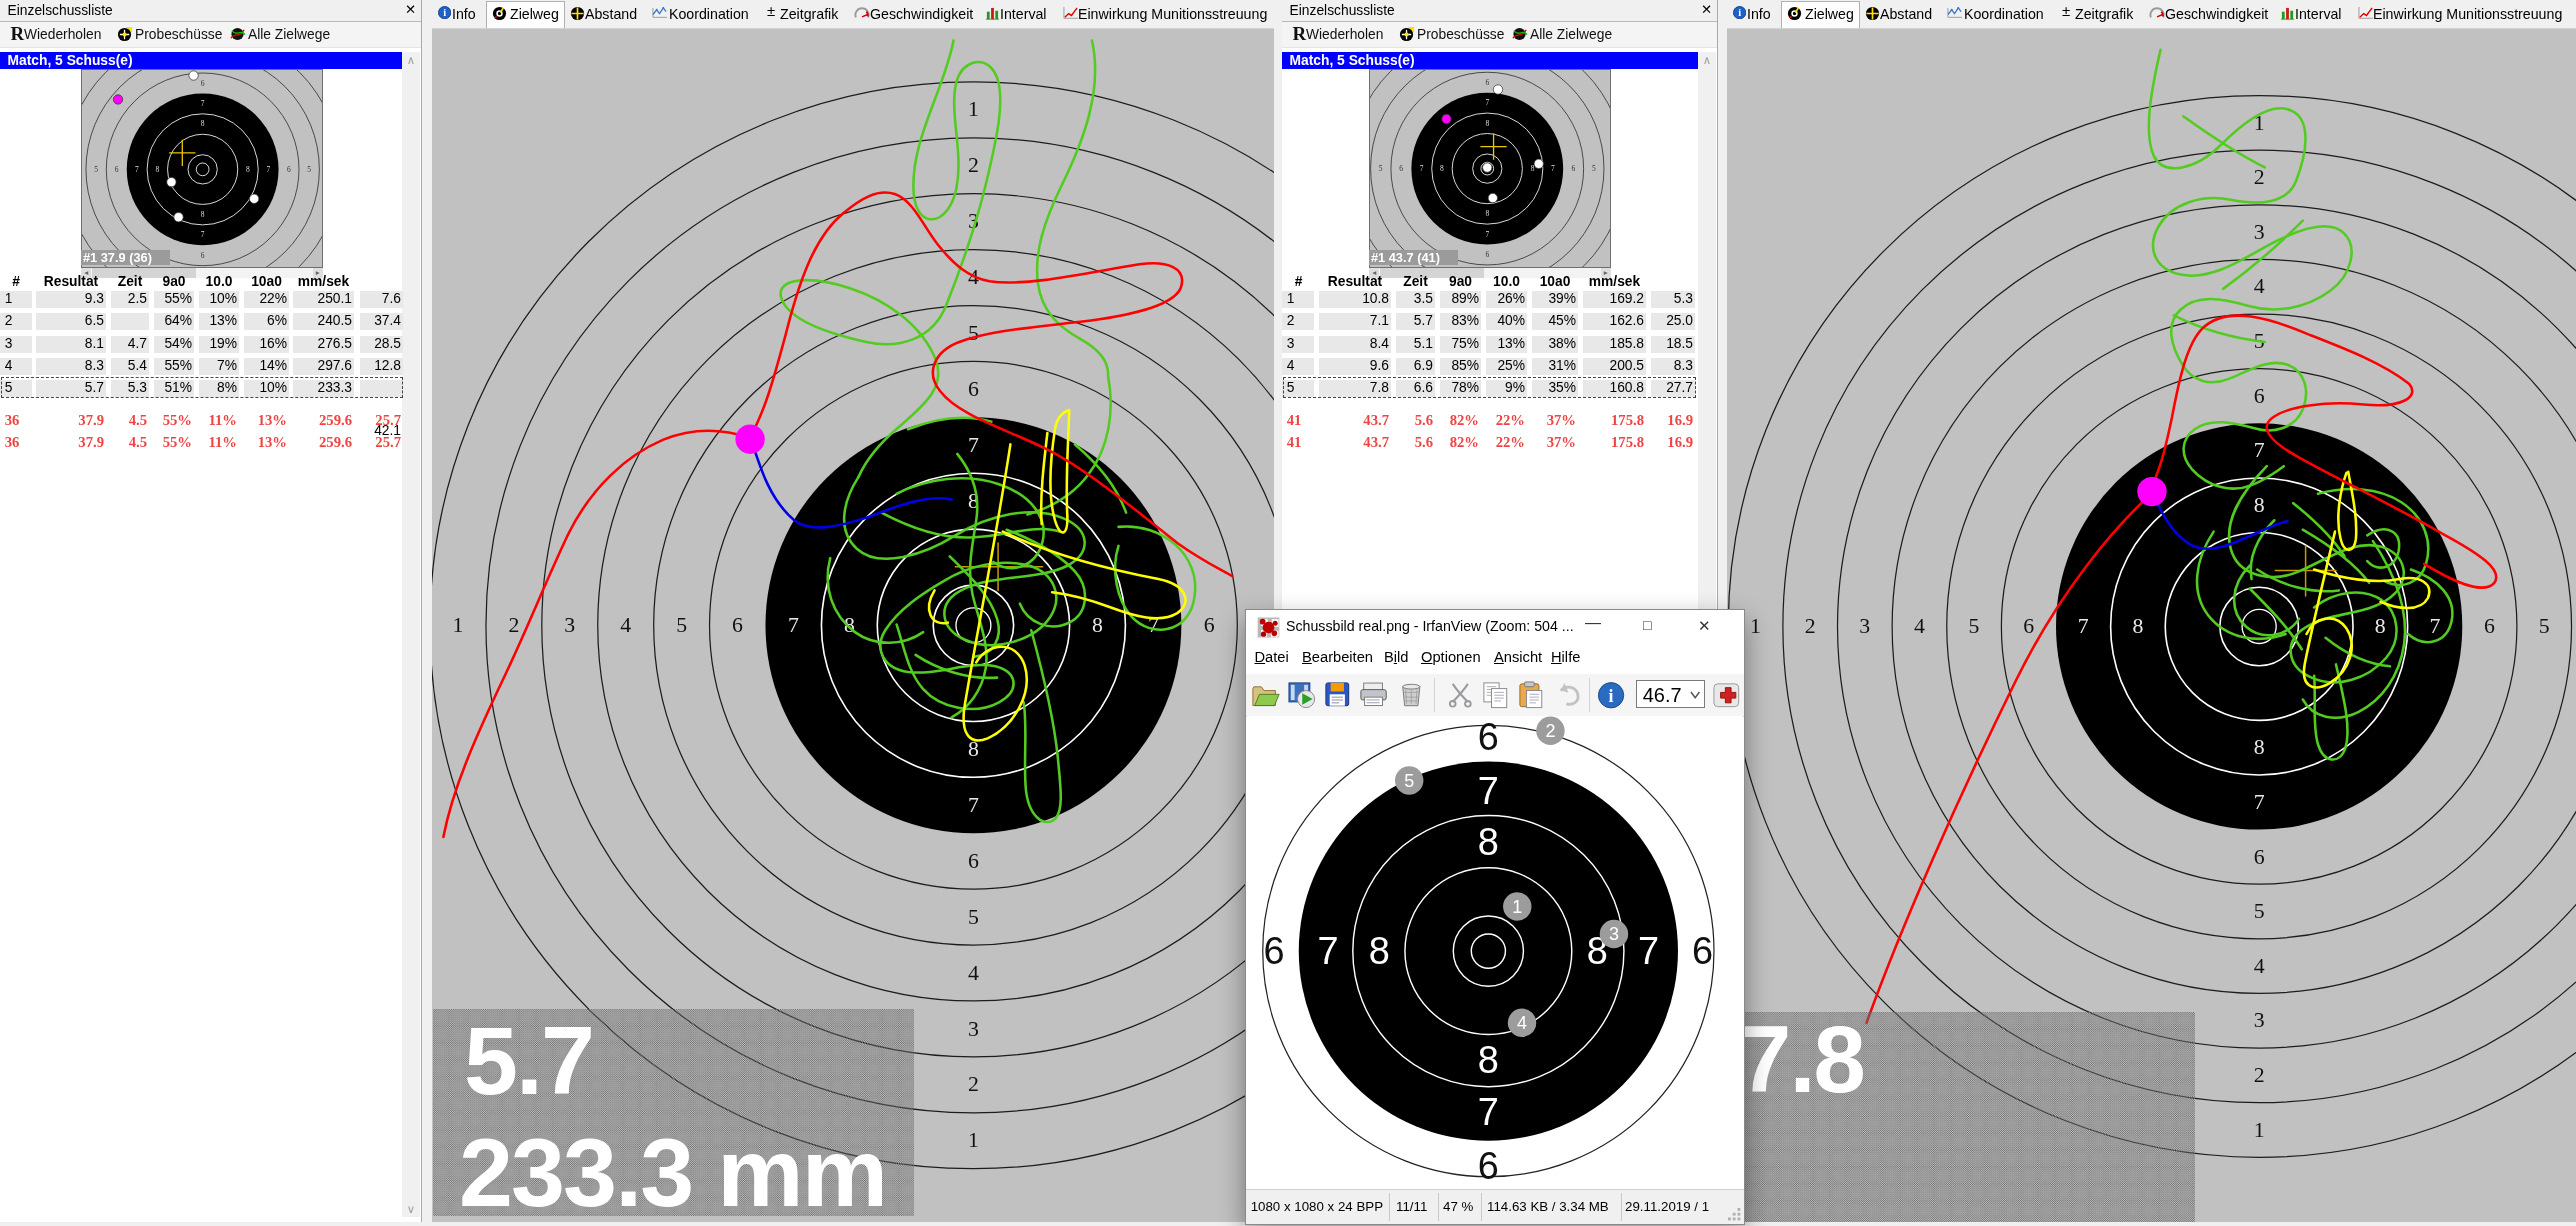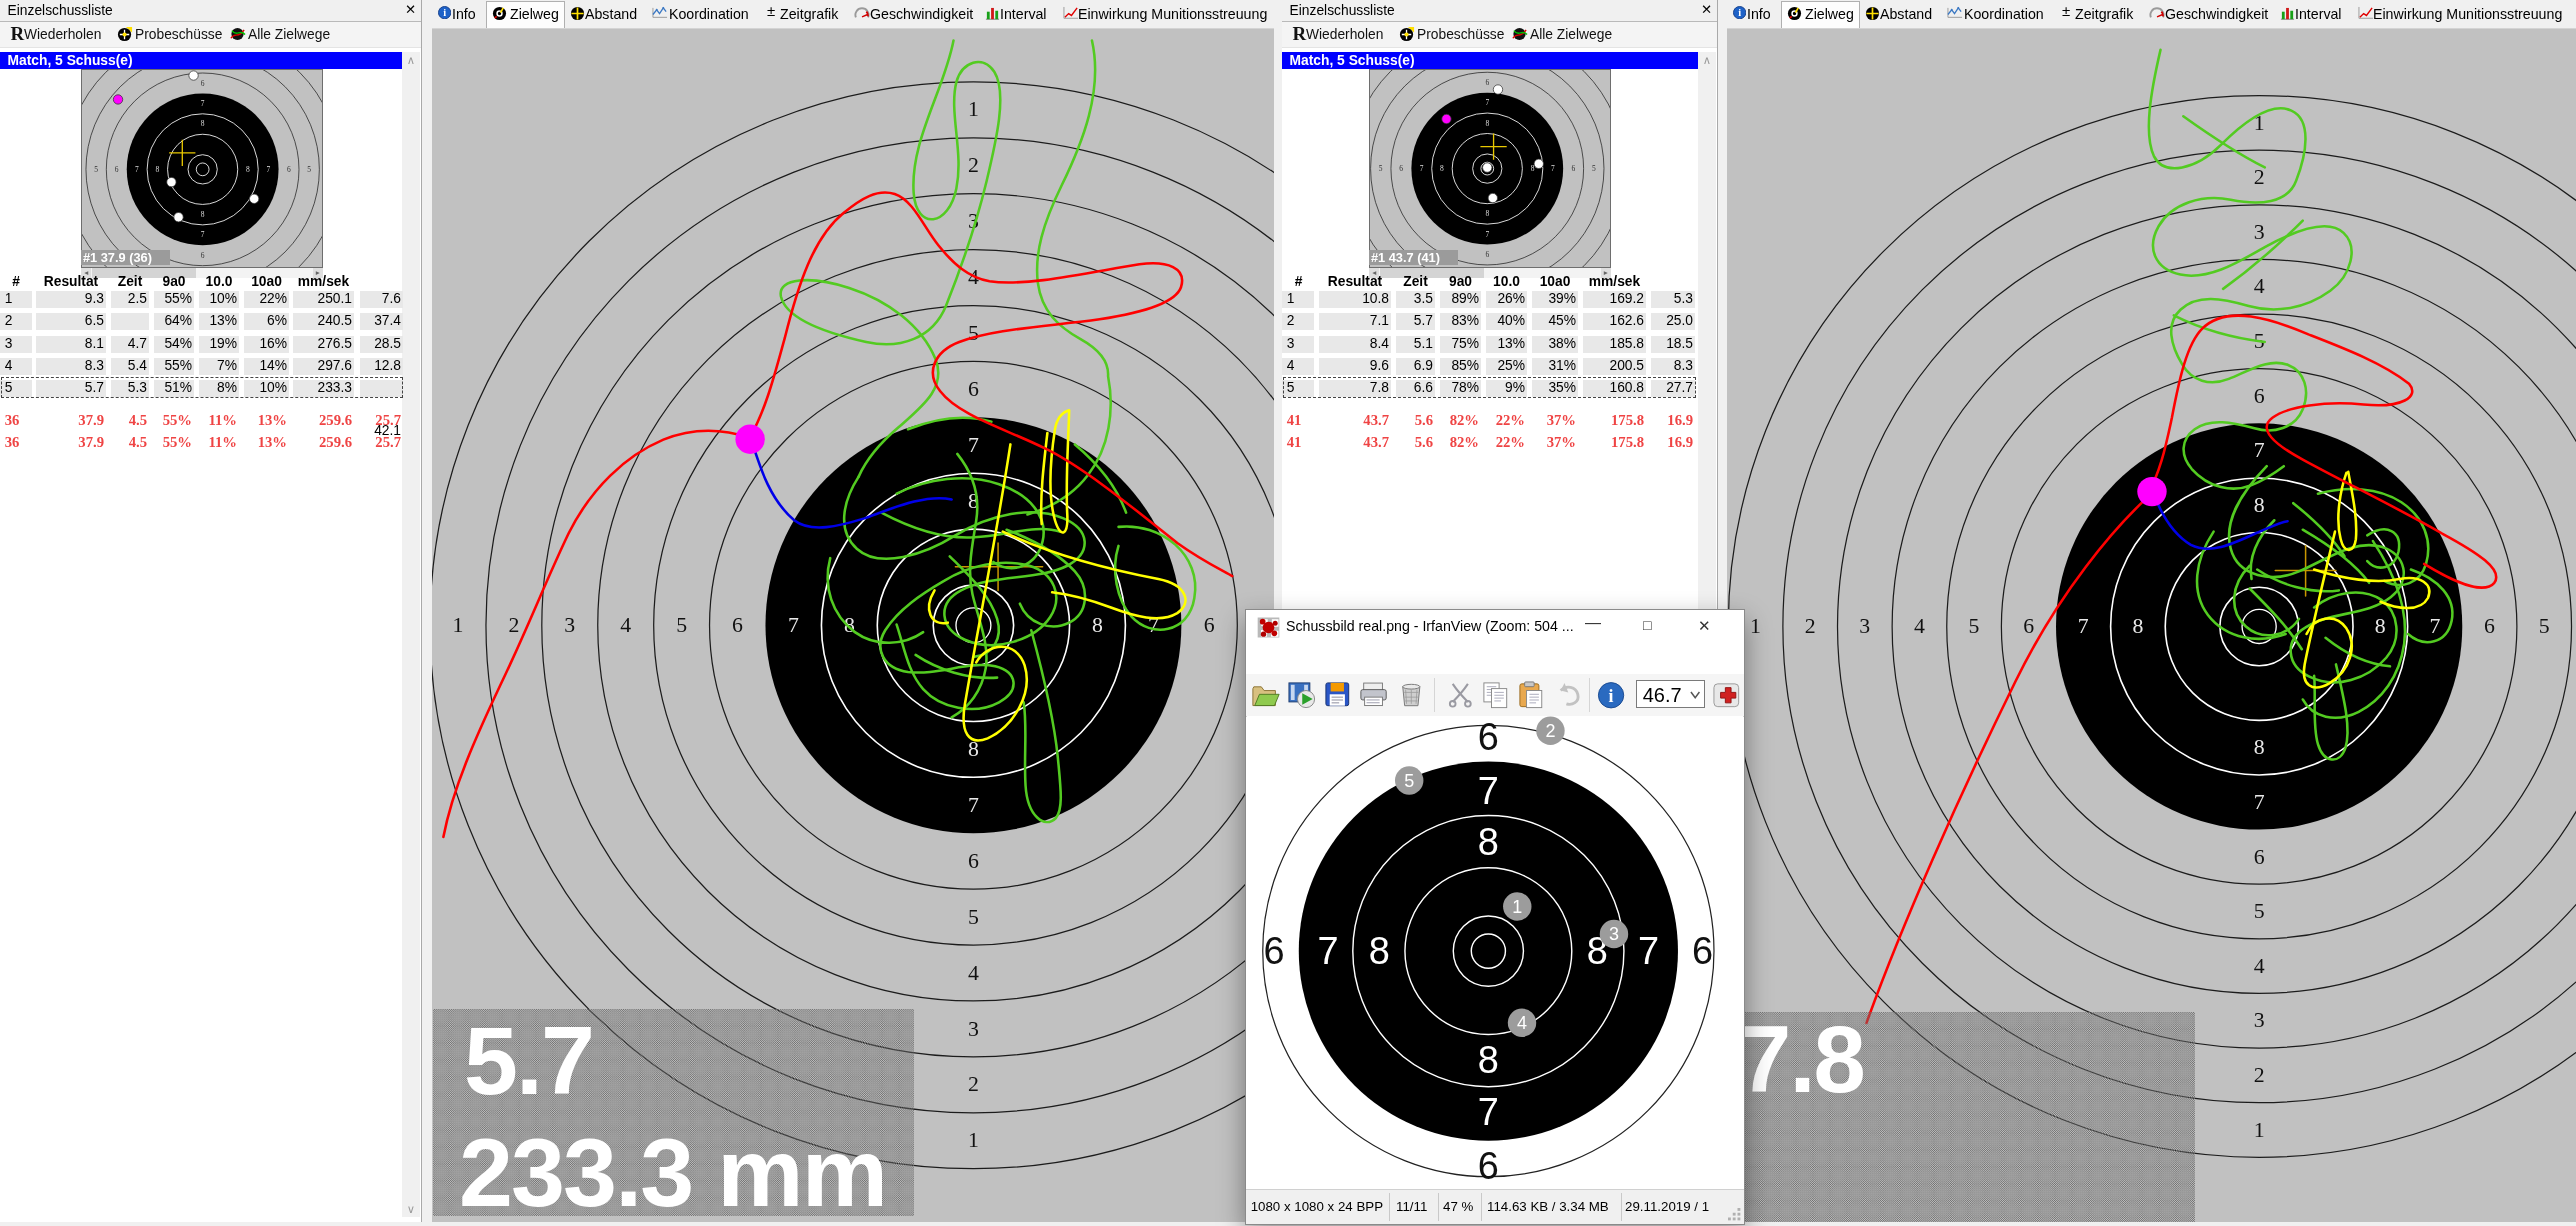--- a/index.html
+++ b/index.html
@@ -691,20 +691,28 @@
           <circle cx="8" cy="6" r="3.4" fill="#c00000"></circle>
           <circle cx="23" cy="8" r="3" fill="#b00000"></circle>
           <circle cx="9" cy="21" r="3.2" fill="#b00000"></circle>
           <circle cx="22" cy="20" r="3.4" fill="#c00000"></circle>
         </svg>
         <span class="tt">Schussbild real.png - IrfanView (Zoom: 504 ...</span>
         <span style="position:absolute;left:339px;top:3.8px;font-size:16px;color:#333;">—</span>
         <span style="position:absolute;left:397px;top:6.6px;font-size:14.2px;color:#333;">□</span>
         <span style="position:absolute;left:452px;top:6.6px;font-size:15px;color:#333;">✕</span>
       </div>
+      <div class="menu">
+        <span style="left:8.5px;"><u>D</u>atei</span>
+        <span style="left:56px;"><u>B</u>earbeiten</span>
+        <span style="left:138px;">B<u>i</u>ld</span>
+        <span style="left:175px;"><u>O</u>ptionen</span>
+        <span style="left:248px;"><u>A</u>nsicht</span>
+        <span style="left:305px;"><u>H</u>ilfe</span>
+      </div>
       <div class="tbar">
         <svg style="position:absolute;left:4.7px;top:6.6px;" width="30" height="28.5" viewBox="0 0 32 30">
           <path d="M2,8 L2,26 L26,26 L26,10 L14,10 L11,6 L3,6 Z" fill="#d8c080" stroke="#8a7030"></path>
           <path d="M4,26 L9,14 L30,14 L25,26 Z" fill="#8fca4e" stroke="#4e7a22"></path>
         </svg>
         <svg style="position:absolute;left:42px;top:6.6px;" width="28.5" height="28.5" viewBox="0 0 30 30">
           <rect x="1" y="2" width="22" height="20" fill="#3a70c0" stroke="#1c3c70"></rect>
           <rect x="3" y="4" width="4" height="16" fill="#c8d8f0"></rect>
           <rect x="17" y="4" width="4" height="16" fill="#c8d8f0"></rect>
           <circle cx="19" cy="19" r="9" fill="#e8e8e8" stroke="#888"></circle>

